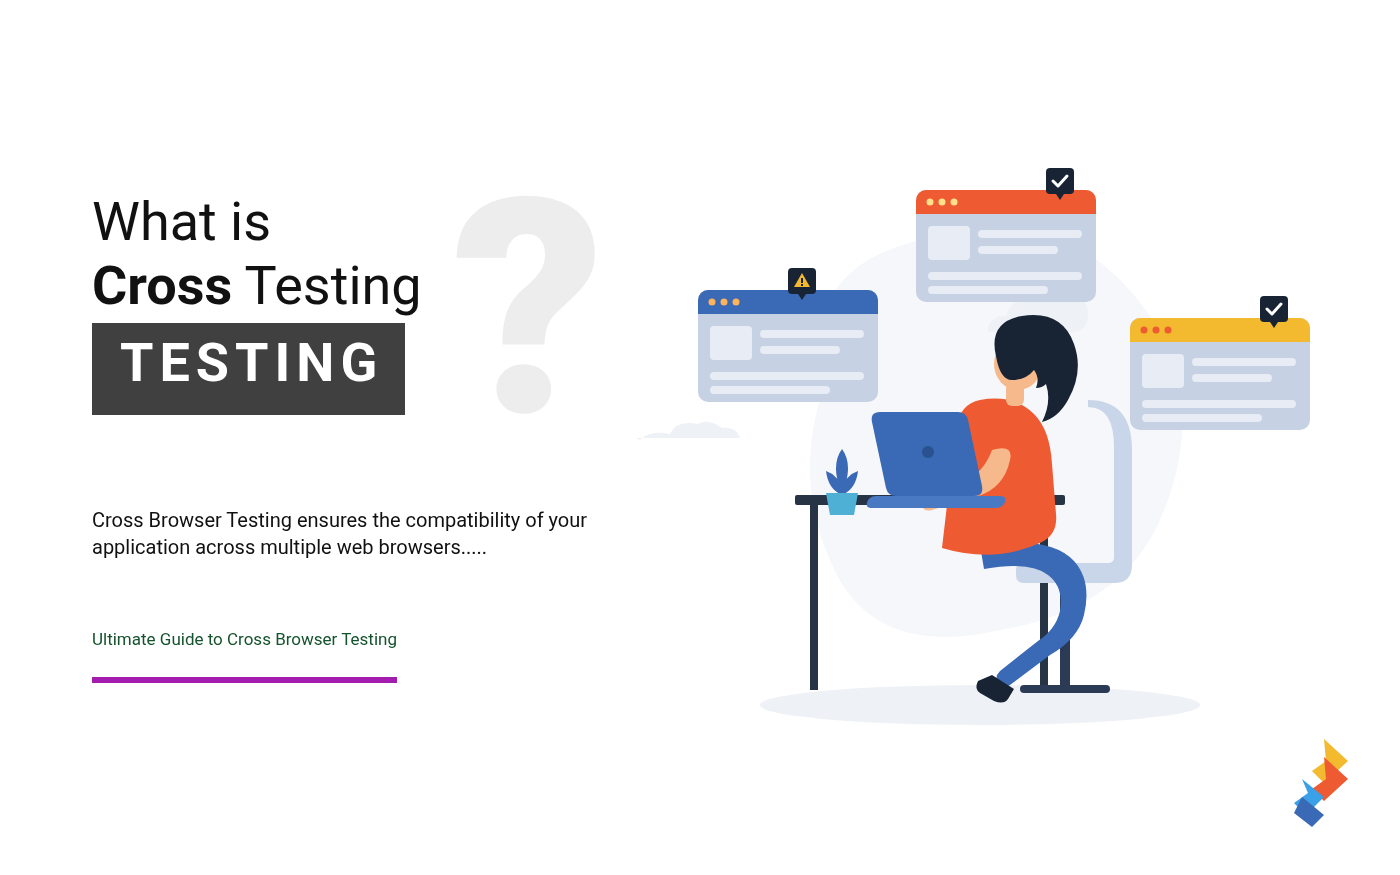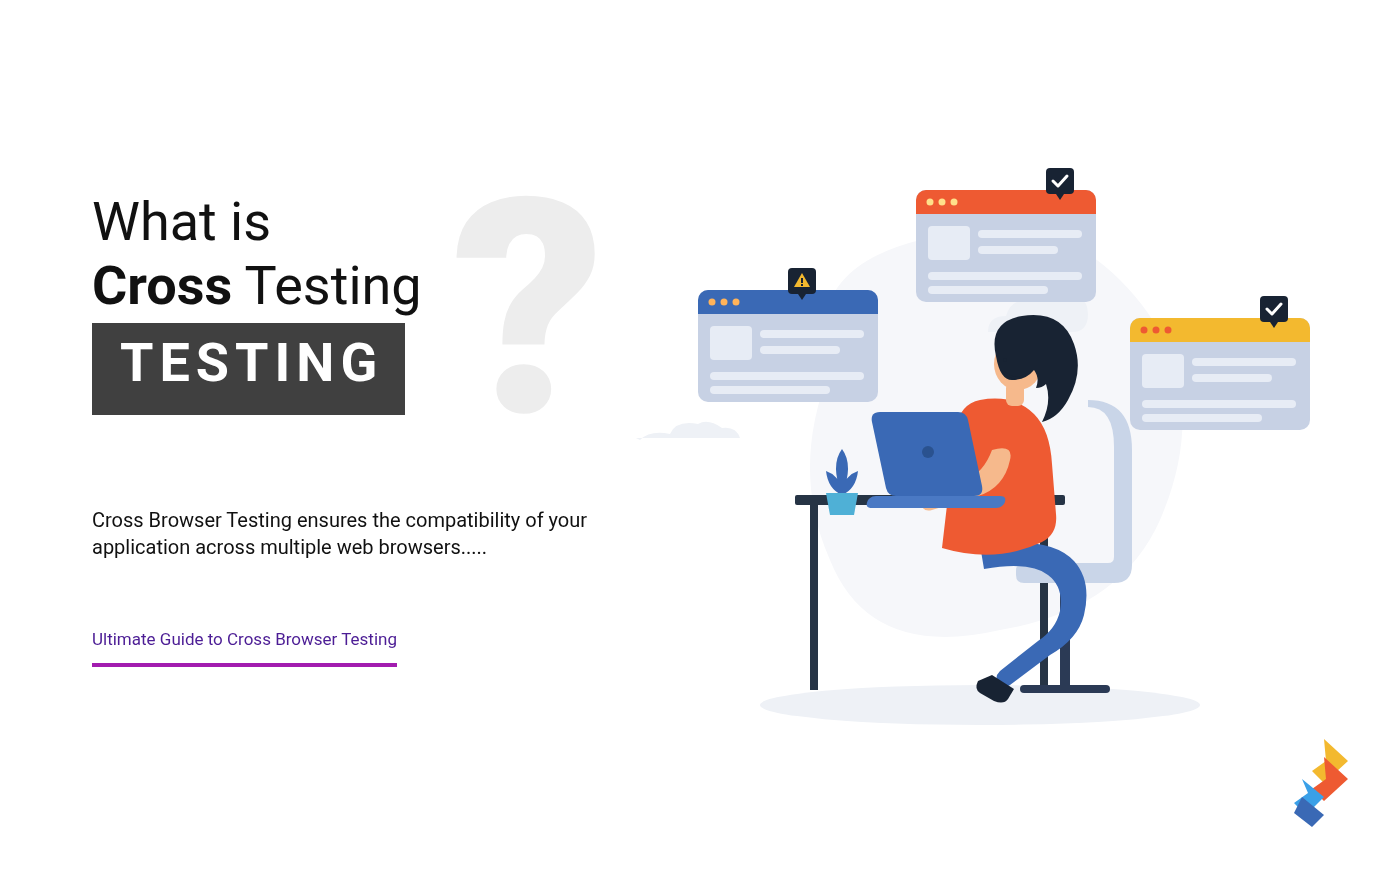--- a/index.html
+++ b/index.html
@@ -57,24 +57,24 @@
     color: #111;
     line-height: 1.35;
     font-weight: 400;
   }
 
   .subtitle {
     position: relative;
     z-index: 1;
     margin-top: 68px;
     font-size: 17px;
-    color: #4c1d95;
+    color: #14532d;
     display: inline-block;
-    padding-bottom: 14px;
-    border-bottom: 4px solid #a21caf;
+    padding-bottom: 28px;
+    border-bottom: 6px solid #a21caf;
   }
 
   .illus {
     position: absolute;
     left: 620px;
     top: 150px;
     width: 720px;
     height: 600px;
   }
 

